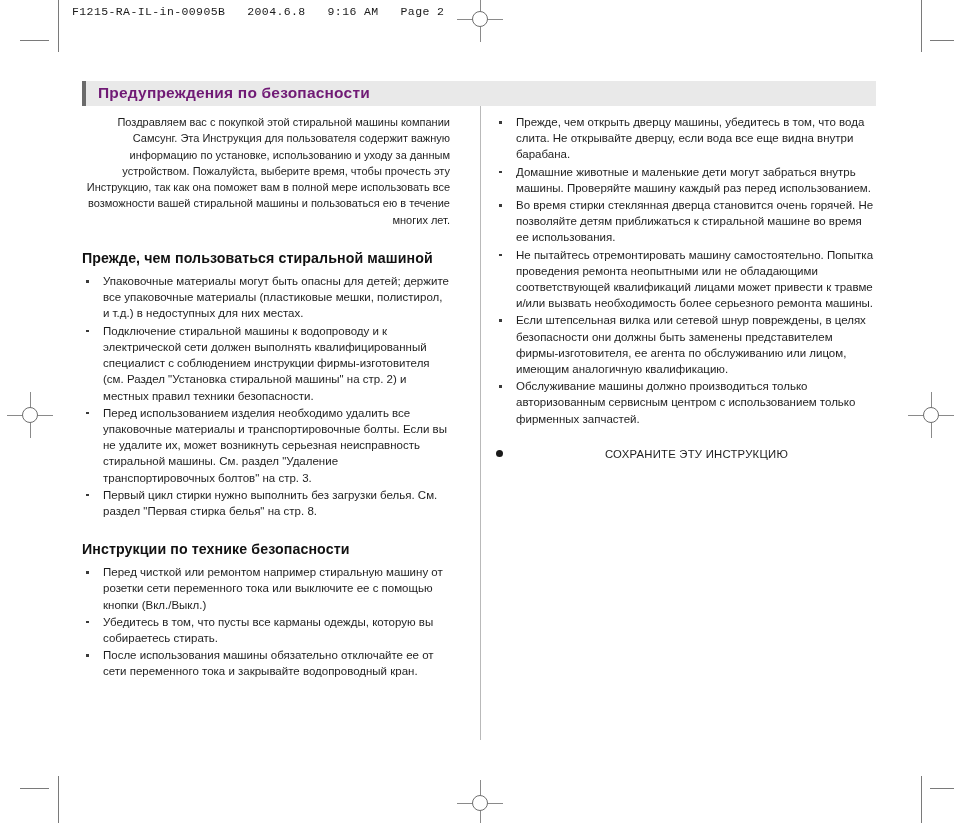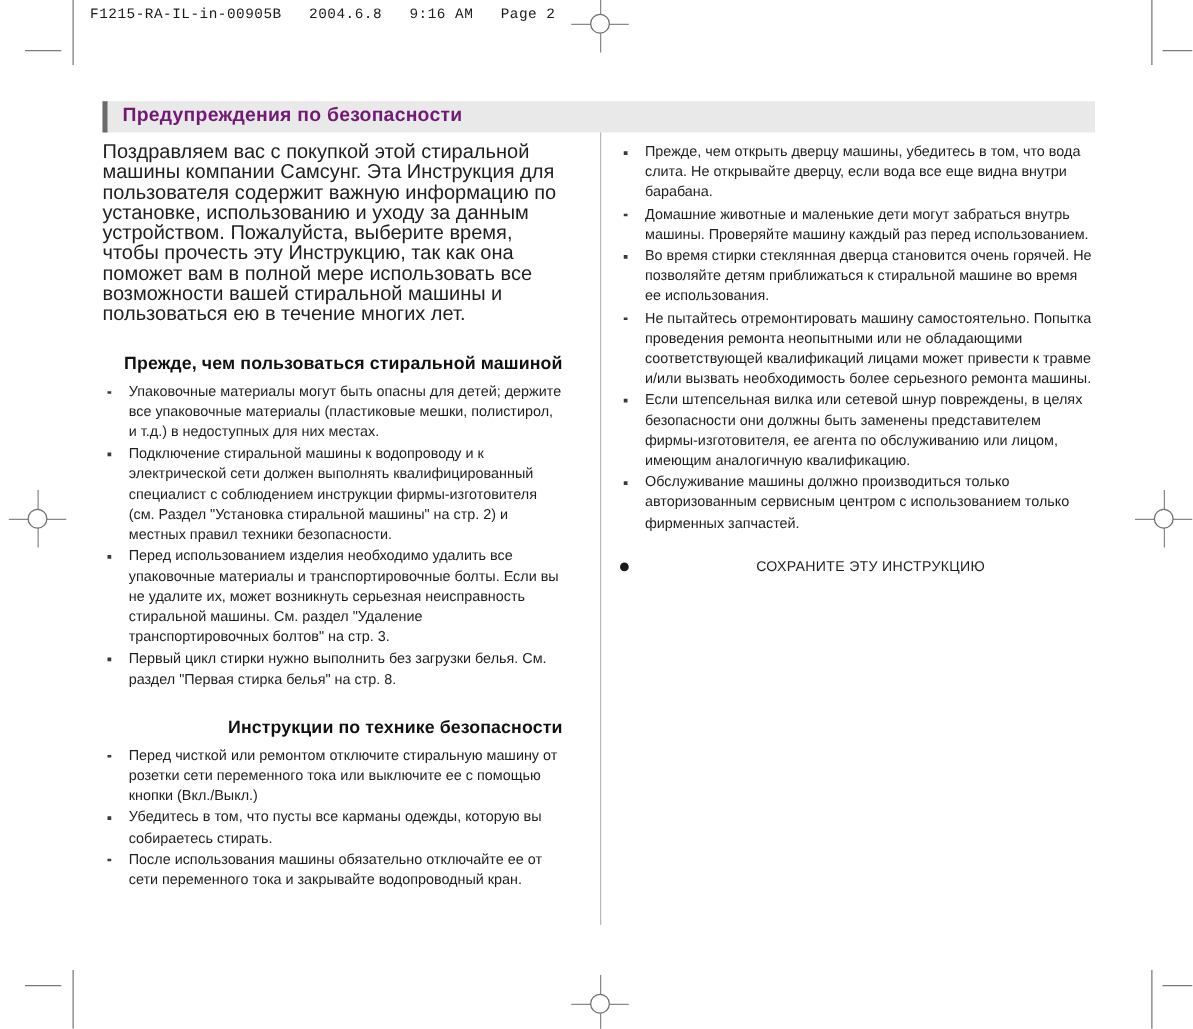--- a/index.html
+++ b/index.html
@@ -100,34 +100,33 @@
 
   
   .column {
     position: absolute;
     top: 114px;
   }
   .column.left  { left: 82px;  width: 368px; }
   .column.right { left: 495px; width: 382px; }
 
   .intro {
-    font-size: 16px;
+    font-size: 11px;
     line-height: 16.3px;
     color: #1e1e1e;
-    text-align: left;
+    text-align: right;
   }
 
   h2.section-head {
     font-size: 14.2px;
     font-weight: bold;
     color: #111;
     letter-spacing: 0.1px;
     margin-top: 22px;
     margin-bottom: 7px;
-    text-align: right;
   }
 
   ul.bullets {
     list-style: none;
   }
   ul.bullets > li {
     position: relative;
     padding-left: 21px;
     font-size: 11.5px;
     line-height: 16.2px;
@@ -224,21 +223,21 @@
     <ul class="bullets">
       <li>Упаковочные материалы могут быть опасны для детей; держите все упаковочные материалы (пластиковые мешки, полистирол, и т.д.) в недоступных для них местах.</li>
       <li>Подключение стиральной машины к водопроводу и к электрической сети должен выполнять квалифицированный специалист с соблюдением инструкции фирмы-изготовителя (см. Раздел "Установка стиральной машины" на стр. 2) и местных правил техники безопасности.</li>
       <li>Перед использованием изделия необходимо удалить все упаковочные материалы и транспортировочные болты. Если вы не удалите их, может возникнуть серьезная неисправность стиральной машины. См. раздел "Удаление транспортировочных болтов" на стр. 3.</li>
       <li>Первый цикл стирки нужно выполнить без загрузки белья. См. раздел "Первая стирка белья" на стр. 8.</li>
     </ul>
 
     <h2 class="section-head">Инструкции по технике безопасности</h2>
 
     <ul class="bullets">
-      <li>Перед чисткой или ремонтом отключите стиральную машину от розетки сети переменного тока или выключите ее с помощью кнопки  (Вкл./Выкл.)</li>
+      <li>Перед чисткой или ремонтом например стиральную машину от розетки сети переменного тока или выключите ее с помощью кнопки  (Вкл./Выкл.)</li>
       <li>Убедитесь в том, что пусты все карманы одежды, которую вы собираетесь стирать.</li>
       <li>После использования машины обязательно отключайте ее от сети переменного тока и закрывайте водопроводный кран.</li>
     </ul>
 
   </div>
 
   <div class="column right">
 
     <ul class="bullets">
       <li>Прежде, чем открыть дверцу машины, убедитесь в том, что вода слита. Не открывайте дверцу, если вода все еще видна внутри барабана.</li>

